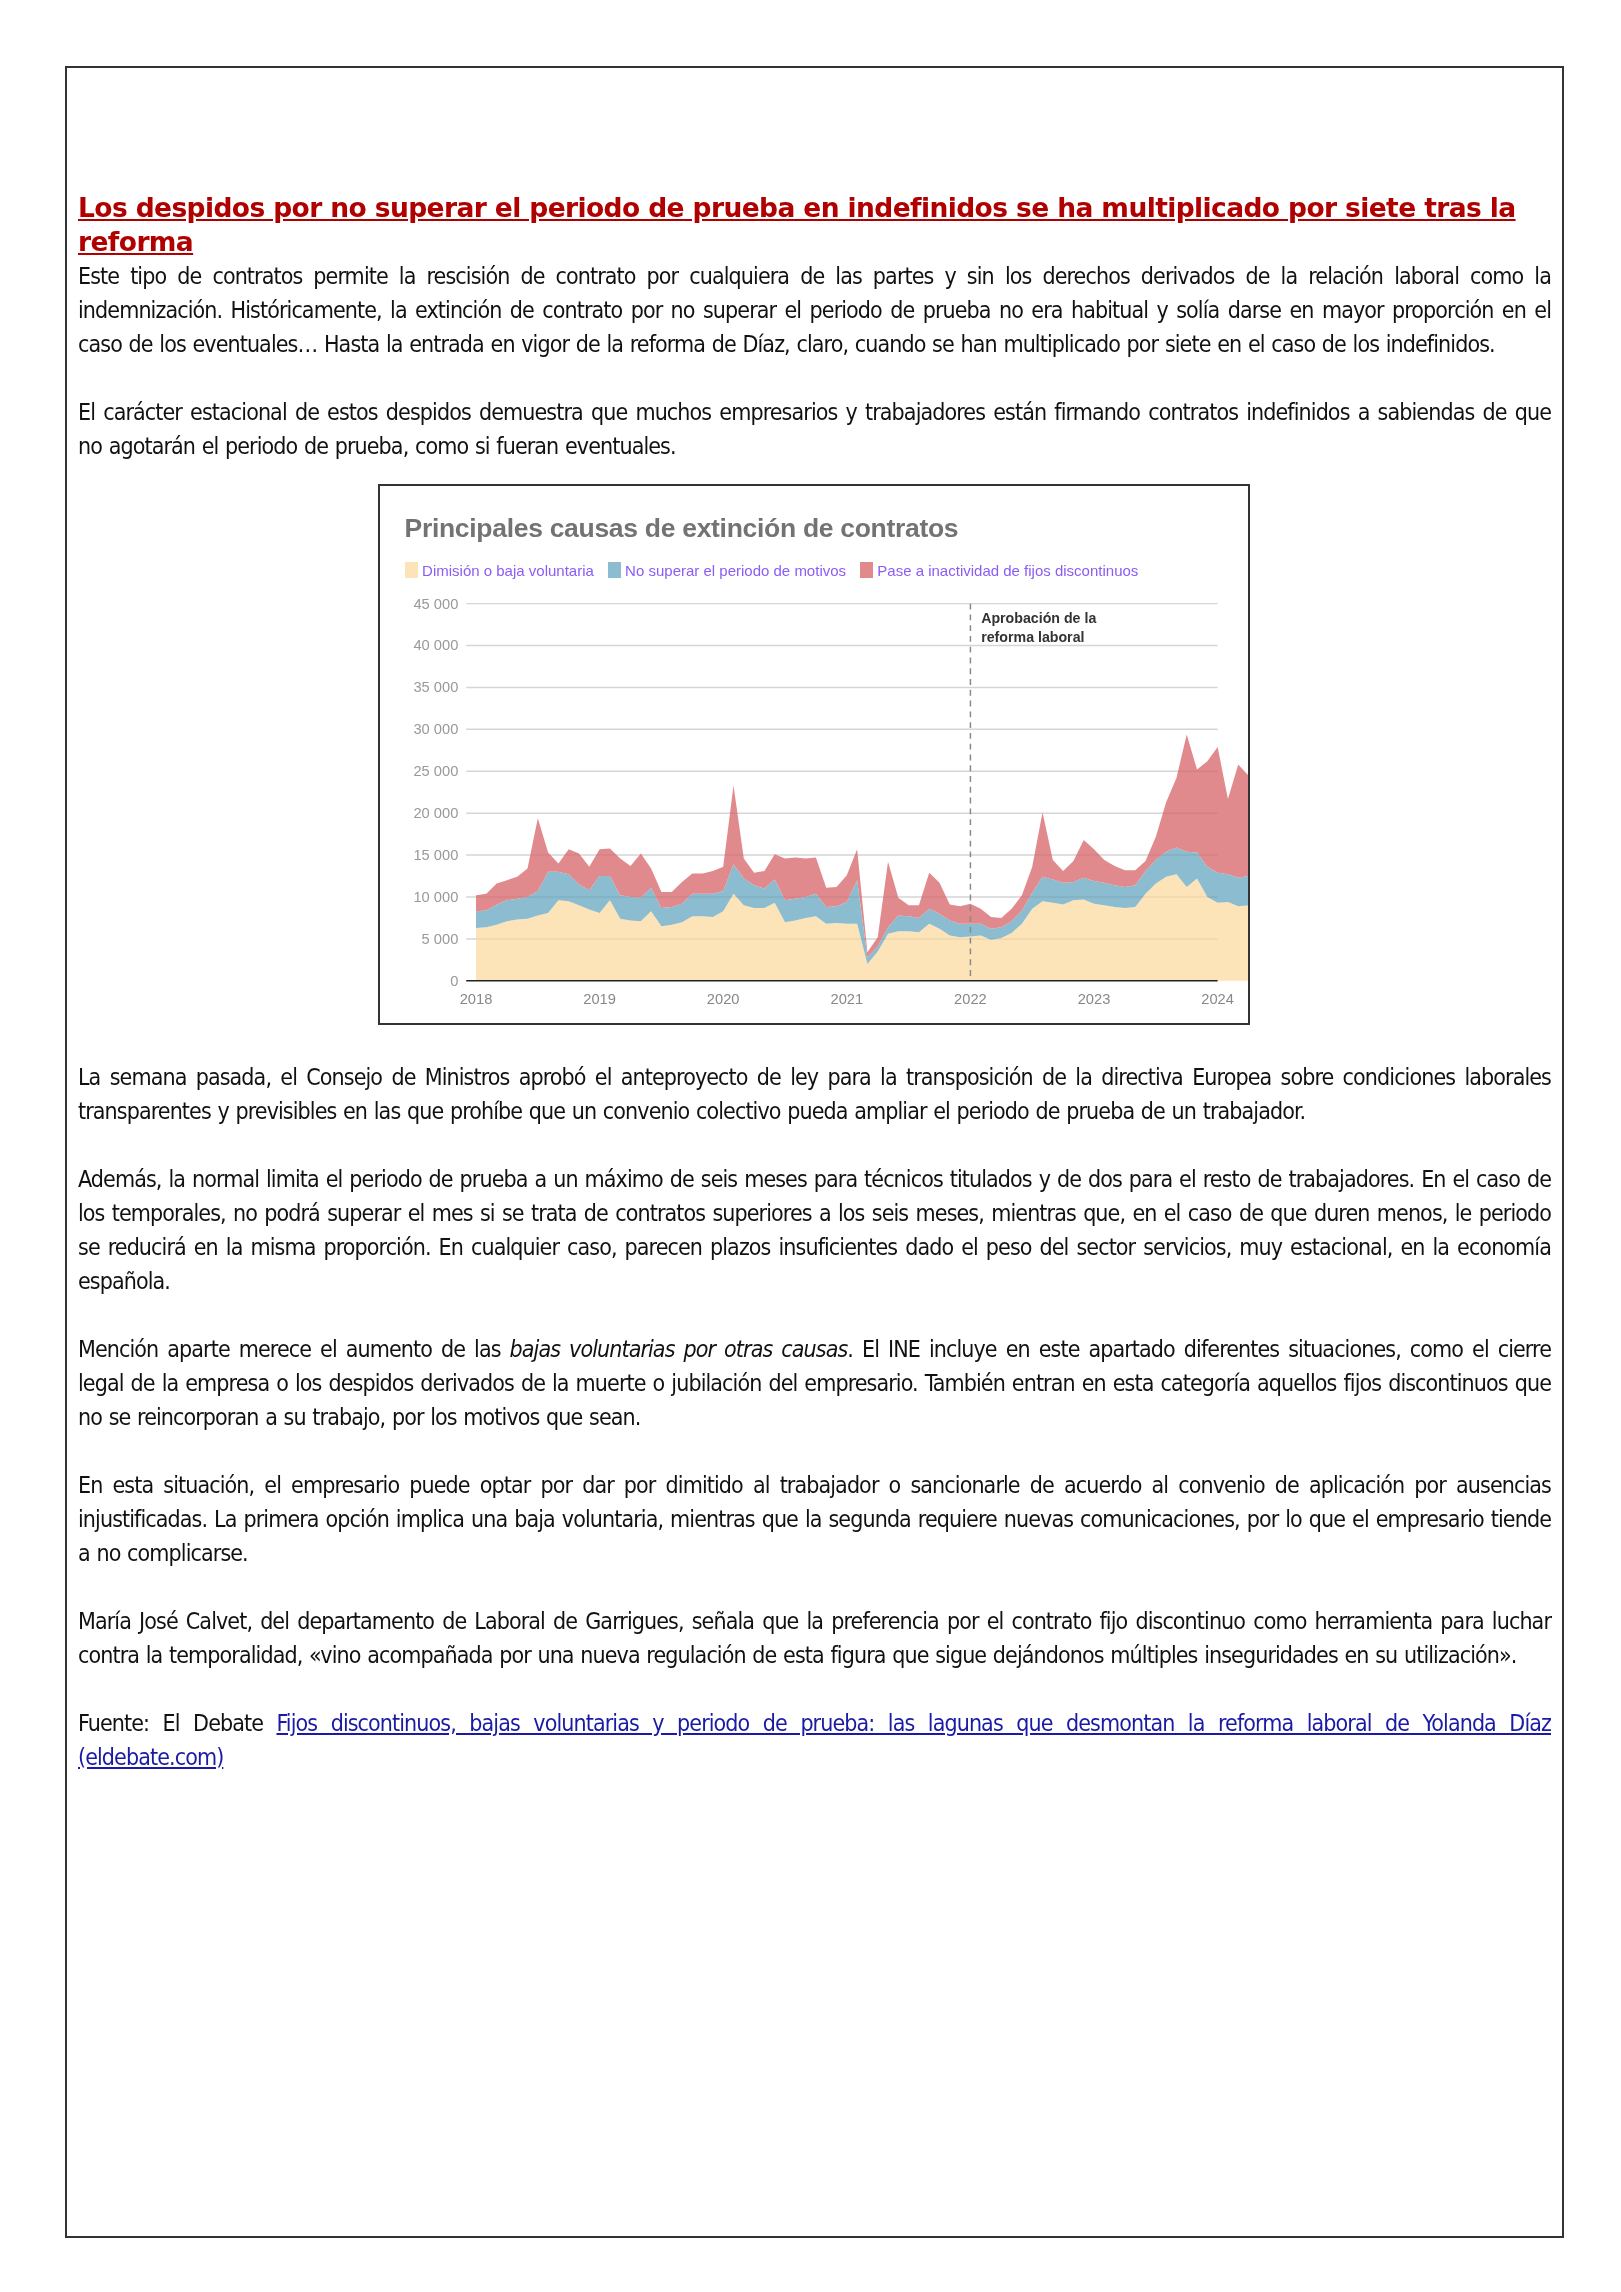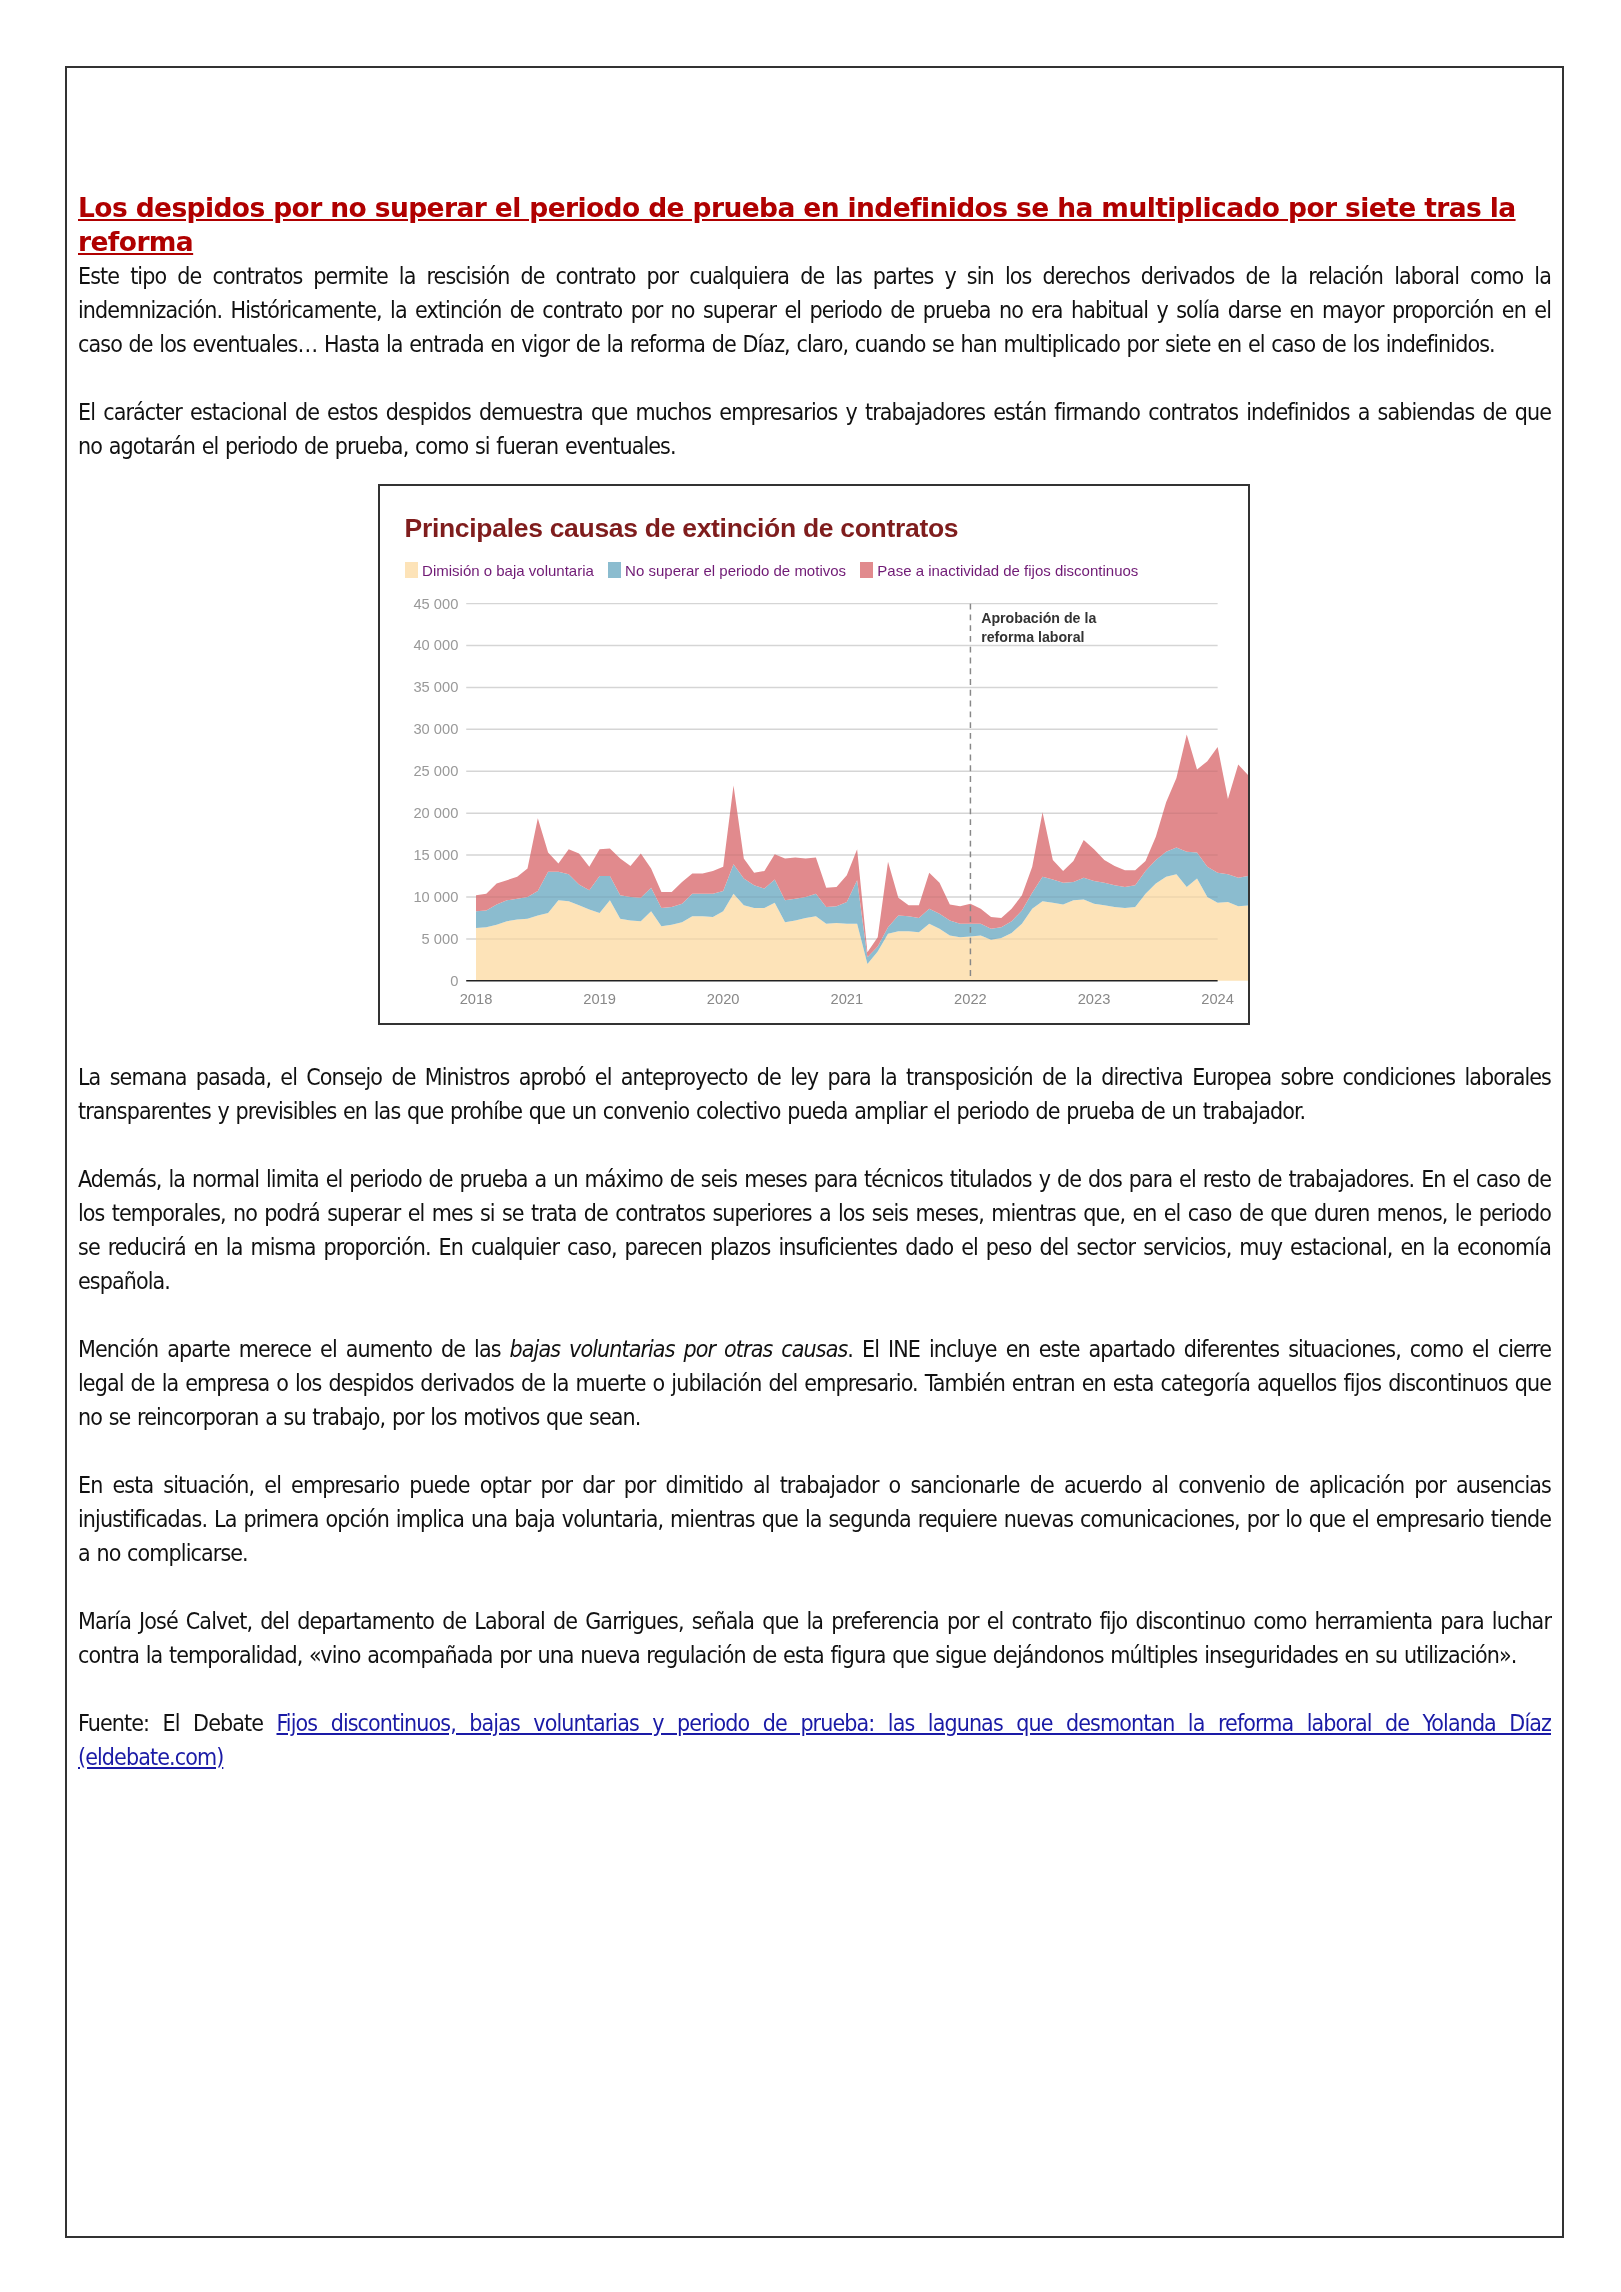--- a/index.html
+++ b/index.html
@@ -3,22 +3,22 @@
 <meta charset="utf-8">
 <style>
   html,body{margin:0;padding:0;background:#fff;}
   body{width:1621px;height:2293px;position:relative;font-family:"DejaVu Sans Condensed","DejaVu Sans",sans-serif;}
   .page-frame{position:absolute;left:65px;top:66px;width:1499px;height:2172px;border:2px solid #333;box-sizing:border-box;}
   .content{position:absolute;left:78px;top:191px;width:1473px;color:#111;}
   .content p{margin:0;font-size:23px;line-height:34px;text-align:justify;font-family:"DejaVu Sans",sans-serif;letter-spacing:-0.9px;word-spacing:1px;font-stretch:condensed;}
   .content .blank{height:34px;}
   h2.section{margin:0;color:#b00000;font-size:26.5px;line-height:34px;font-weight:bold;font-family:"DejaVu Sans",sans-serif;letter-spacing:-0.6px;text-decoration:underline;}
   .chart-box{position:relative;width:872px;height:541px;margin:20.6px 0 35px 300px;border:2px solid #333;box-sizing:border-box;background:#fff;}
-  .chart-title{position:absolute;left:24.5px;top:27.4px;font-family:"Liberation Sans",sans-serif;font-weight:bold;font-size:26.5px;color:#7f1d1d;letter-spacing:-0.3px;}
-  .legend{position:absolute;left:24.5px;top:76px;display:flex;gap:13.7px;font-family:"Liberation Sans",sans-serif;font-size:15px;color:#701a75;}
+  .chart-title{position:absolute;left:24.5px;top:27.4px;font-family:"Liberation Sans",sans-serif;font-weight:bold;font-size:26.5px;color:#737373;letter-spacing:-0.3px;}
+  .legend{position:absolute;left:24.5px;top:76px;display:flex;gap:13.7px;font-family:"Liberation Sans",sans-serif;font-size:15px;color:#8b5cf6;}
   .legend-item{display:flex;align-items:center;gap:3.9px;}
   .swatch{width:13.7px;height:16.7px;display:inline-block;}
   svg.chart{position:absolute;left:0;top:0;}
   .link{color:#1a1aa6;text-decoration:underline;}
   em{font-style:italic;}
 </style>
 </head>
 <body>
 
 <div class="page-frame"></div>

